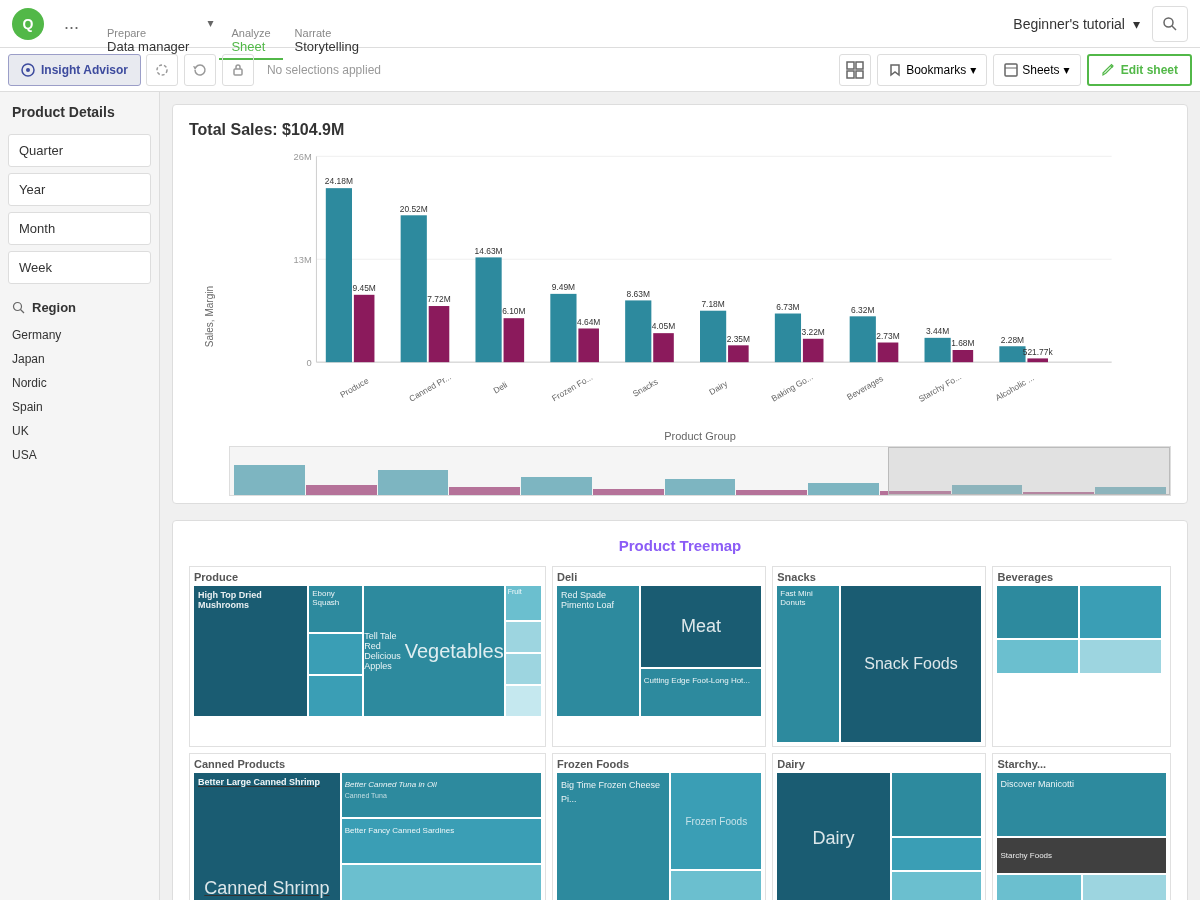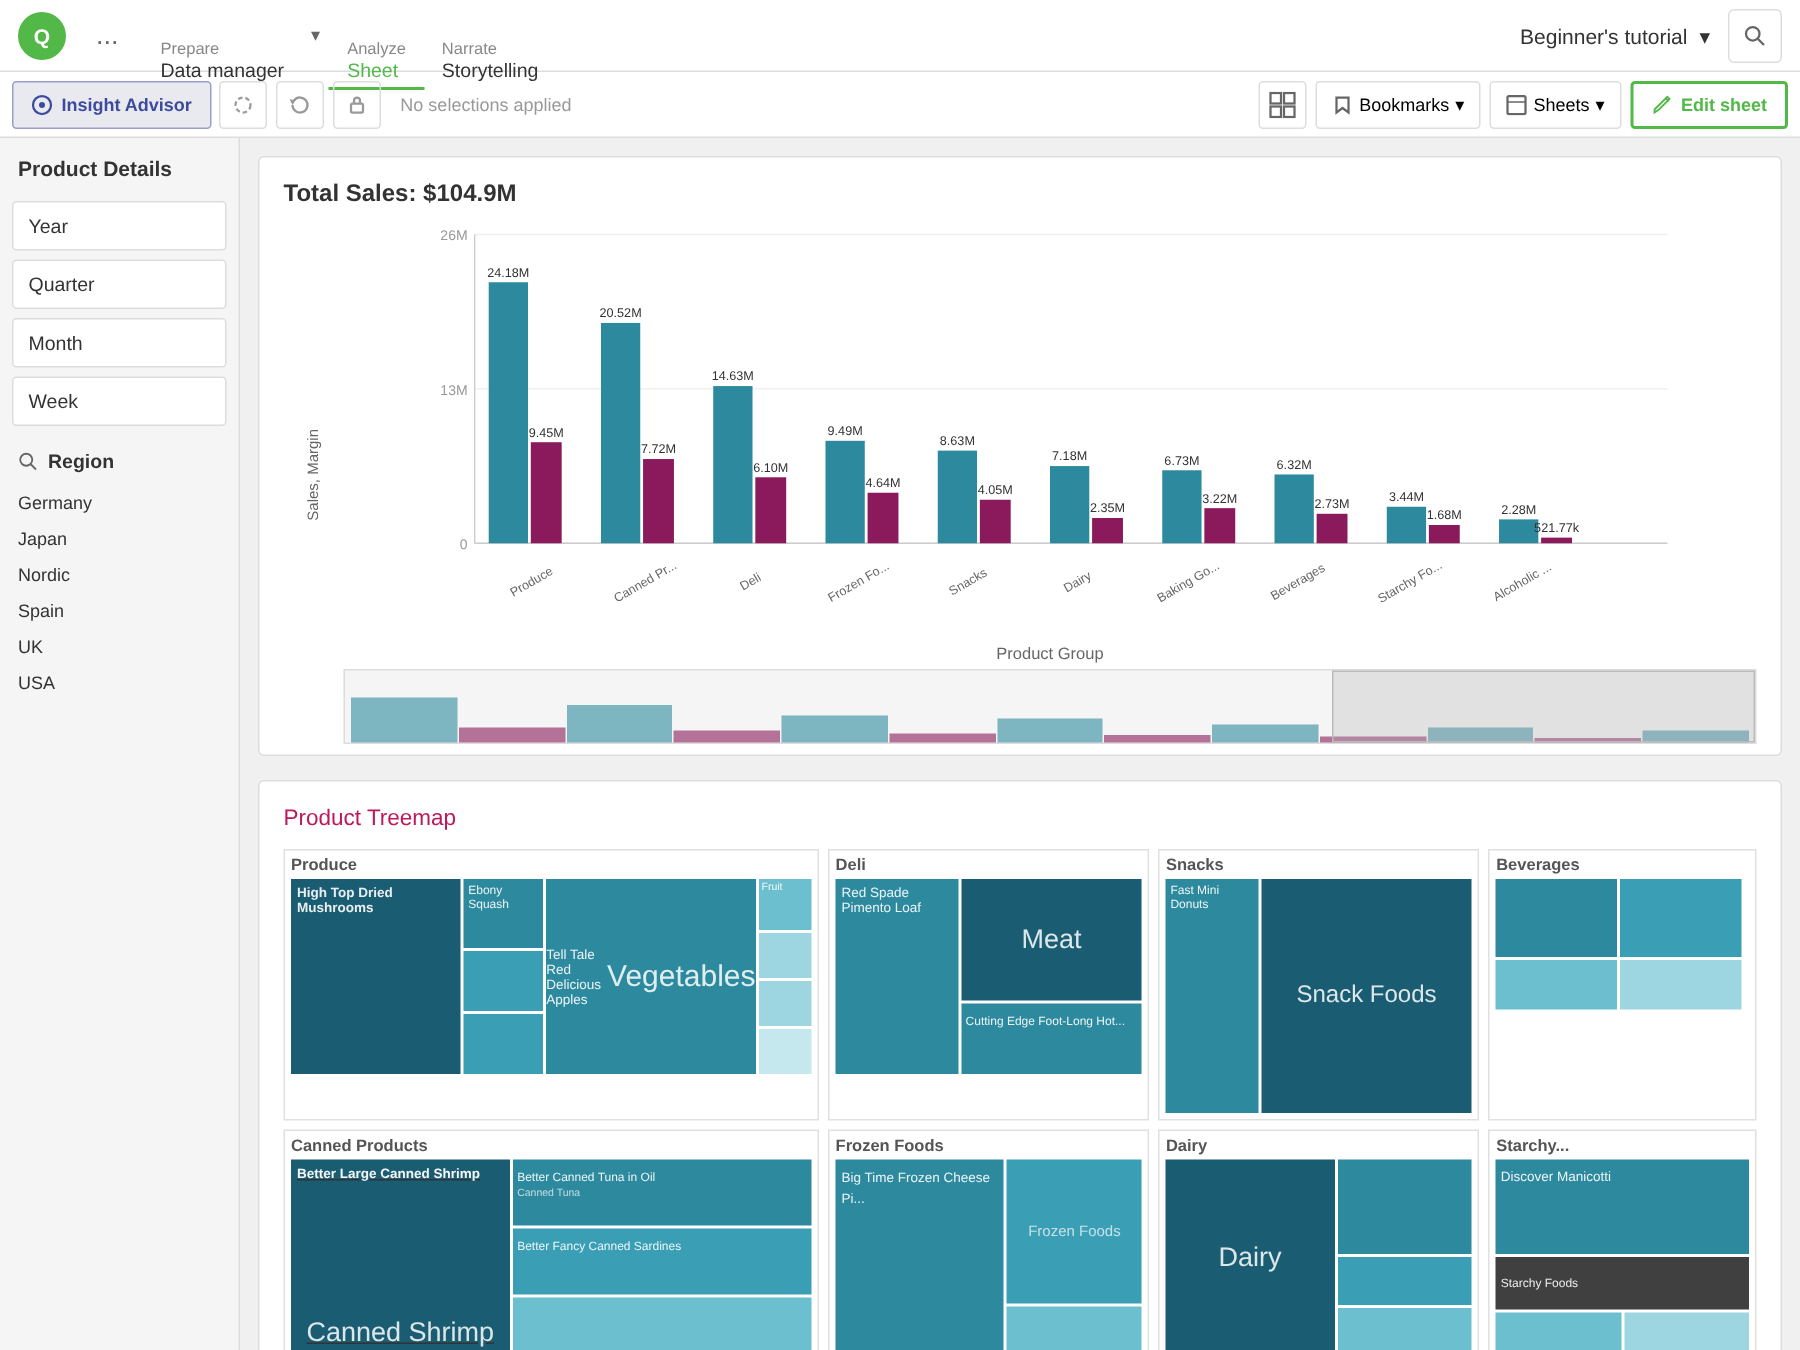--- a/index.html
+++ b/index.html
@@ -47,21 +47,21 @@
     .nav-arrows { position: absolute; top: 12px; right: 12px; display: flex; gap: 4px; }
     .nav-arrow { width: 24px; height: 24px; background: none; border: none; cursor: pointer; color: #999; font-size: 16px; display: flex; align-items: center; justify-content: center; }
     .nav-arrow.disabled { color: #ccc; cursor: default; }
 
     
     .chart-panel { background: #fff; border: 1px solid #ddd; border-radius: 4px; padding: 16px; margin-bottom: 16px; position: relative; }
     .chart-title { font-size: 16px; font-weight: 600; color: #333; margin-bottom: 8px; }
 
     
     .treemap-panel { background: #fff; border: 1px solid #ddd; border-radius: 4px; padding: 16px; }
-    .treemap-title { font-size: 15px; font-weight: 400; color: #be185d; margin-bottom: 12px; }
+    .treemap-title { font-size: 15px; font-weight: 700; color: #8b5cf6; margin-bottom: 12px; text-align: center; }
   </style>
 </head>
 <body>
 
 <div class="top-nav">
   <div class="qlik-logo">
     <div class="qlik-circle">Q</div>
   </div>
   <span class="nav-dots">...</span>
 
@@ -161,22 +161,22 @@
       <span>Edit sheet</span>
     </button>
   </div>
 </div>
 
 <div class="main-layout">
 
   <div class="left-sidebar">
     <div class="sidebar-title">Product Details</div>
 
+    <div class="sidebar-filter">Quarter</div>
     <div class="sidebar-filter">Year</div>
-    <div class="sidebar-filter">Quarter</div>
     <div class="sidebar-filter">Month</div>
     <div class="sidebar-filter">Week</div>
 
     <div class="sidebar-section">
       <div class="sidebar-section-header">
         <svg width="14" height="14" viewBox="0 0 14 14">
           <circle cx="5.5" cy="5.5" r="4" stroke="#666" stroke-width="1.2" fill="none"></circle>
           <line x1="8.5" y1="8.5" x2="12" y2="12" stroke="#666" stroke-width="1.2"></line>
         </svg>
         <span>Region</span>
@@ -386,21 +386,21 @@
 
         <div style="border:1px solid #e0e0e0; padding:4px;">
           <div style="font-size:11px; font-weight:600; color:#555; margin-bottom:3px;">Canned Products</div>
           <div style="display:flex; gap:2px; height:130px;">
             <div style="background:#1a5c72; width:42%; display:flex; flex-direction:column; padding:4px; justify-content:space-between;text-decoration:underline;">
               <span style="font-size:9px; color:rgba(255,255,255,0.95); font-weight:600;">Better Large Canned Shrimp</span>
               <span style="font-size:18px; font-weight:300; color:rgba(255,255,255,0.85); text-align:center;">Canned Shrimp</span>
             </div>
             <div style="flex:1; display:flex; flex-direction:column; gap:2px;">
               <div style="background:#2d8a9e; flex:1; padding:3px;">
-                <span style="font-size:8px; color:rgba(255,255,255,0.9);">Better Canned Tuna in Oil</span>
+                <span style="font-size:8px; color:rgba(255,255,255,0.9);font-style:italic;">Better Canned Tuna in Oil</span>
                 <div style="font-size:7px; color:rgba(255,255,255,0.7); margin-top:2px;">Canned Tuna</div>
               </div>
               <div style="background:#3a9eb5; flex:1; padding:3px;">
                 <span style="font-size:8px; color:rgba(255,255,255,0.9);">Better Fancy Canned Sardines</span>
               </div>
               <div style="background:#6bbfcf; flex:1;"></div>
             </div>
           </div>
         </div>
 

